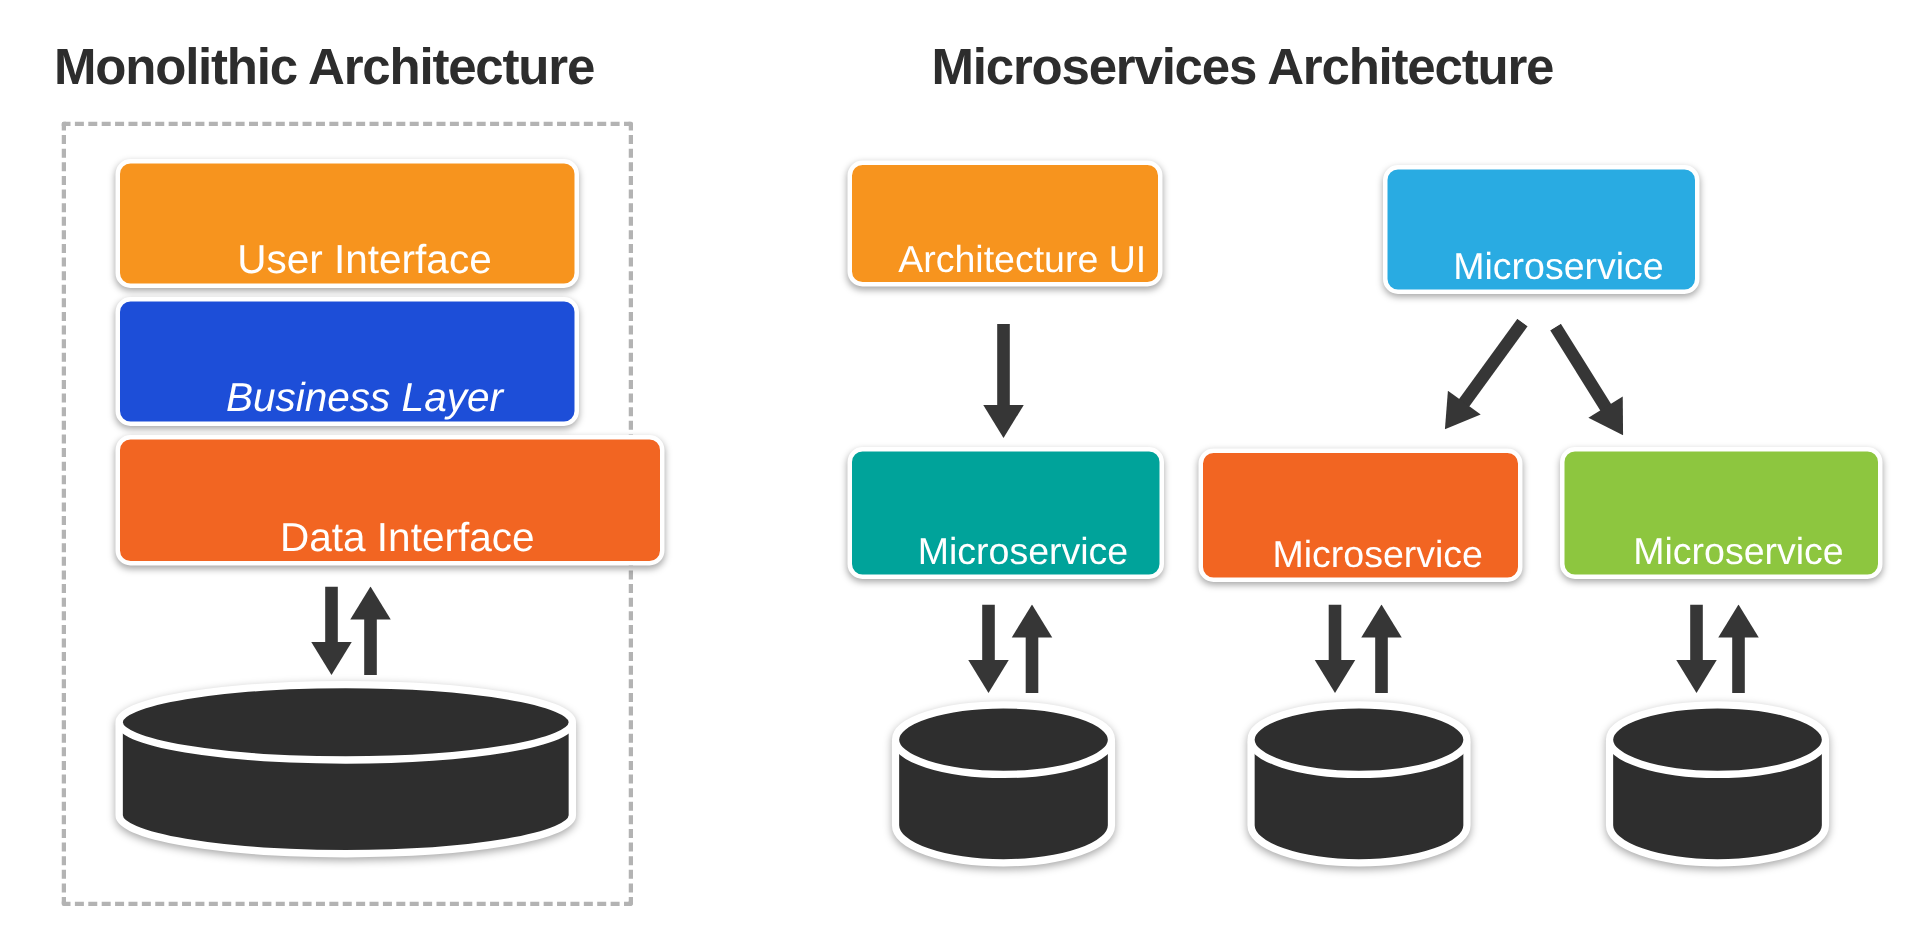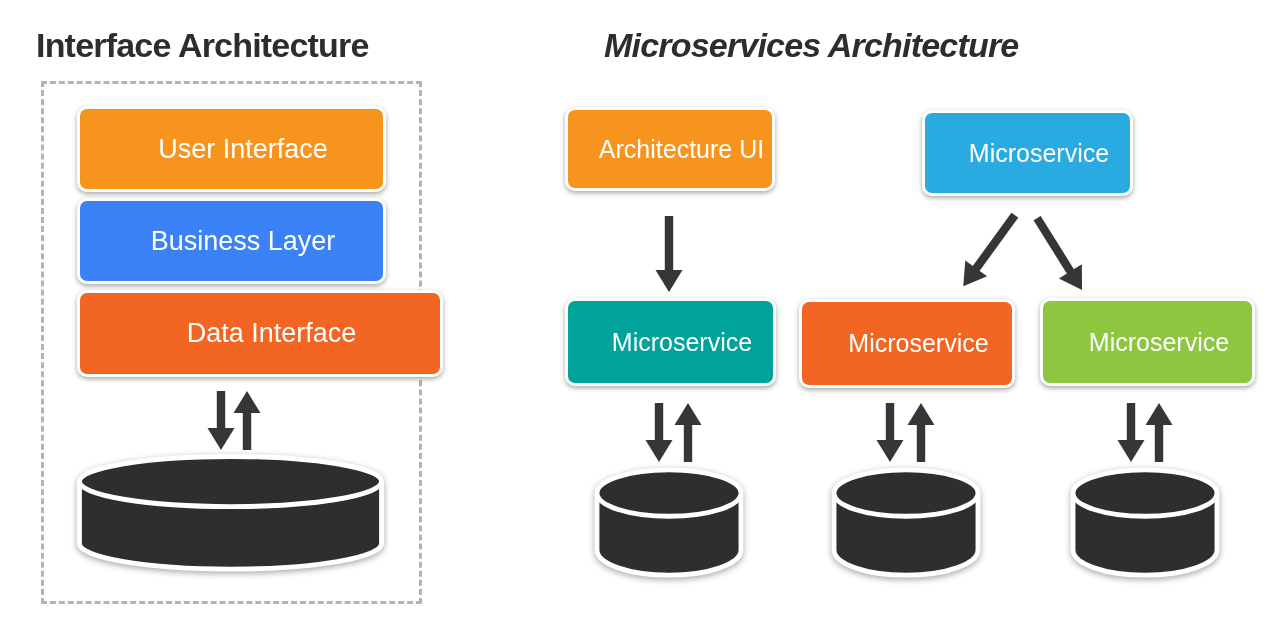--- a/index.html
+++ b/index.html
@@ -27,21 +27,21 @@
     border-radius: 2px;
   }
 
   .box {
     position: absolute;
     box-sizing: border-box;
     border: 3px solid #ffffff;
     border-radius: 10px;
     box-shadow: 0 2px 5px rgba(0,0,0,0.35);
     display: flex;
-    align-items: center;
+    align-items: flex-end;
     justify-content: center;
     color: #ffffff;
     text-align: center;
     padding-left: 23px;
   }
   .box.big-label { font-size: 27px; }
   .box.small-label { font-size: 25px; }
 
   .arr { position: absolute; line-height: 0; }
   .arr svg rect, .arr svg polygon { fill: var(--arrow, #363636); }
@@ -54,29 +54,29 @@
     stroke-width: 5;
     stroke-linejoin: round;
   }
 </style>
 </head>
 <body>
 
 <div class="canvas">
 
   <section>
-    <h1 class="title" style="left:36px; top:26px;">Interface Architecture</h1>
+    <h1 class="title" style="left:36px; top:26px;">Monolithic Architecture</h1>
 
     <div class="dashed" style="left:41px; top:81px; width:375px; height:517px;"></div>
 
     <div class="box big-label" style="left: 77px; top: 106px; width: 309px; height: 86px; background: rgb(247, 148, 30);">
       <span>User Interface</span>
     </div>
 
-    <div class="box big-label" style="left: 77px; top: 198px; width: 309px; height: 86px; background: #3b82f6;">
+    <div class="box big-label" style="left: 77px; top: 198px; width: 309px; height: 86px; background: #1d4ed8; font-style: italic;">
       <span>Business Layer</span>
     </div>
 
     <div class="box big-label" style="left: 77px; top: 290px; width: 366px; height: 87px; background: rgb(242, 101, 34);">
       <span>Data Interface</span>
     </div>
 
     <div class="arr" style="left:206px; top:391px;"><svg width="30" height="59" viewBox="0 0 30 59">
           <rect x="10.8" y="0" width="8.4" height="39"></rect>
           <polygon points="1.5,37 28.5,37 15,59"></polygon>
@@ -88,21 +88,21 @@
 
     <div class="cyl" style="left:73px; top:453px;">
       <svg width="315" height="124" viewBox="0 0 320 126">
         <path d="M6.5 31 V92 A153.5 26 0 0 0 313.5 92 V31 Z"></path>
         <ellipse cx="160" cy="29" rx="153.5" ry="25.5"></ellipse>
       </svg>
     </div>
   </section>
 
   <section>
-    <h1 class="title" style="left:604px; top:26px;font-style:italic;">Microservices Architecture</h1>
+    <h1 class="title" style="left:621px; top:26px;">Microservices Architecture</h1>
 
     <div class="box small-label" style="left: 565px; top: 107px; width: 210px; height: 84px; background: rgb(247, 148, 30);">
       <span>Architecture UI</span>
     </div>
 
     <div class="box small-label" style="left: 922px; top: 110px; width: 211px; height: 86px; background: rgb(41, 171, 226);">
       <span>Microservice</span>
     </div>
 
     <div class="arr" style="left:654px; top:216px;"><svg width="30" height="76" viewBox="0 0 30 76">

